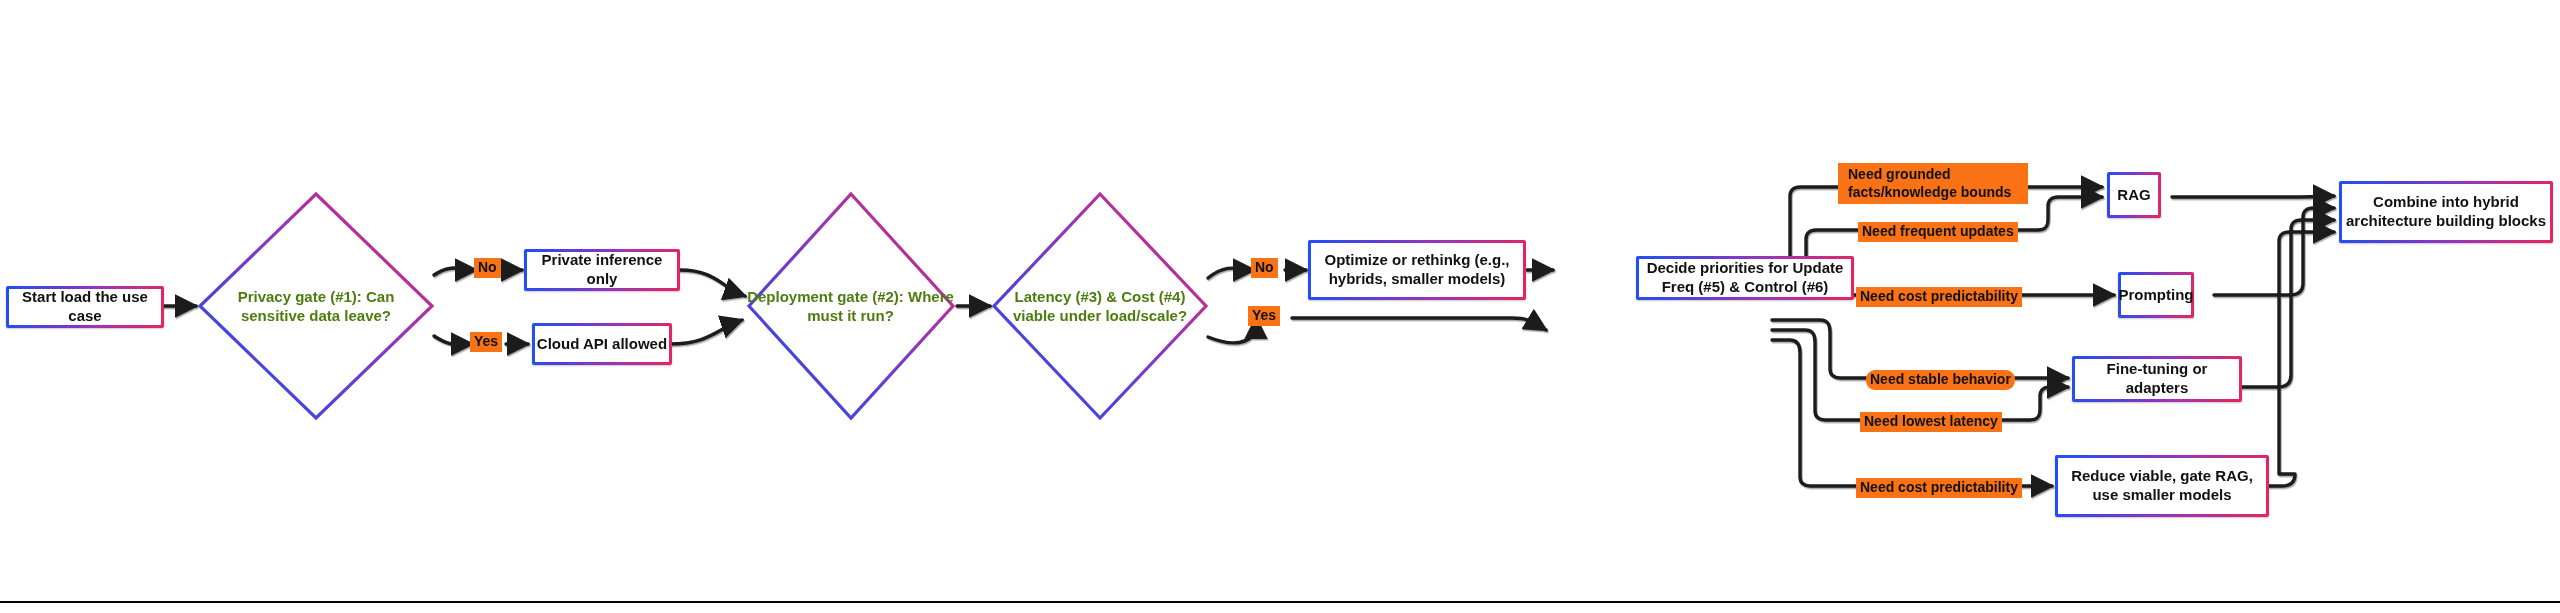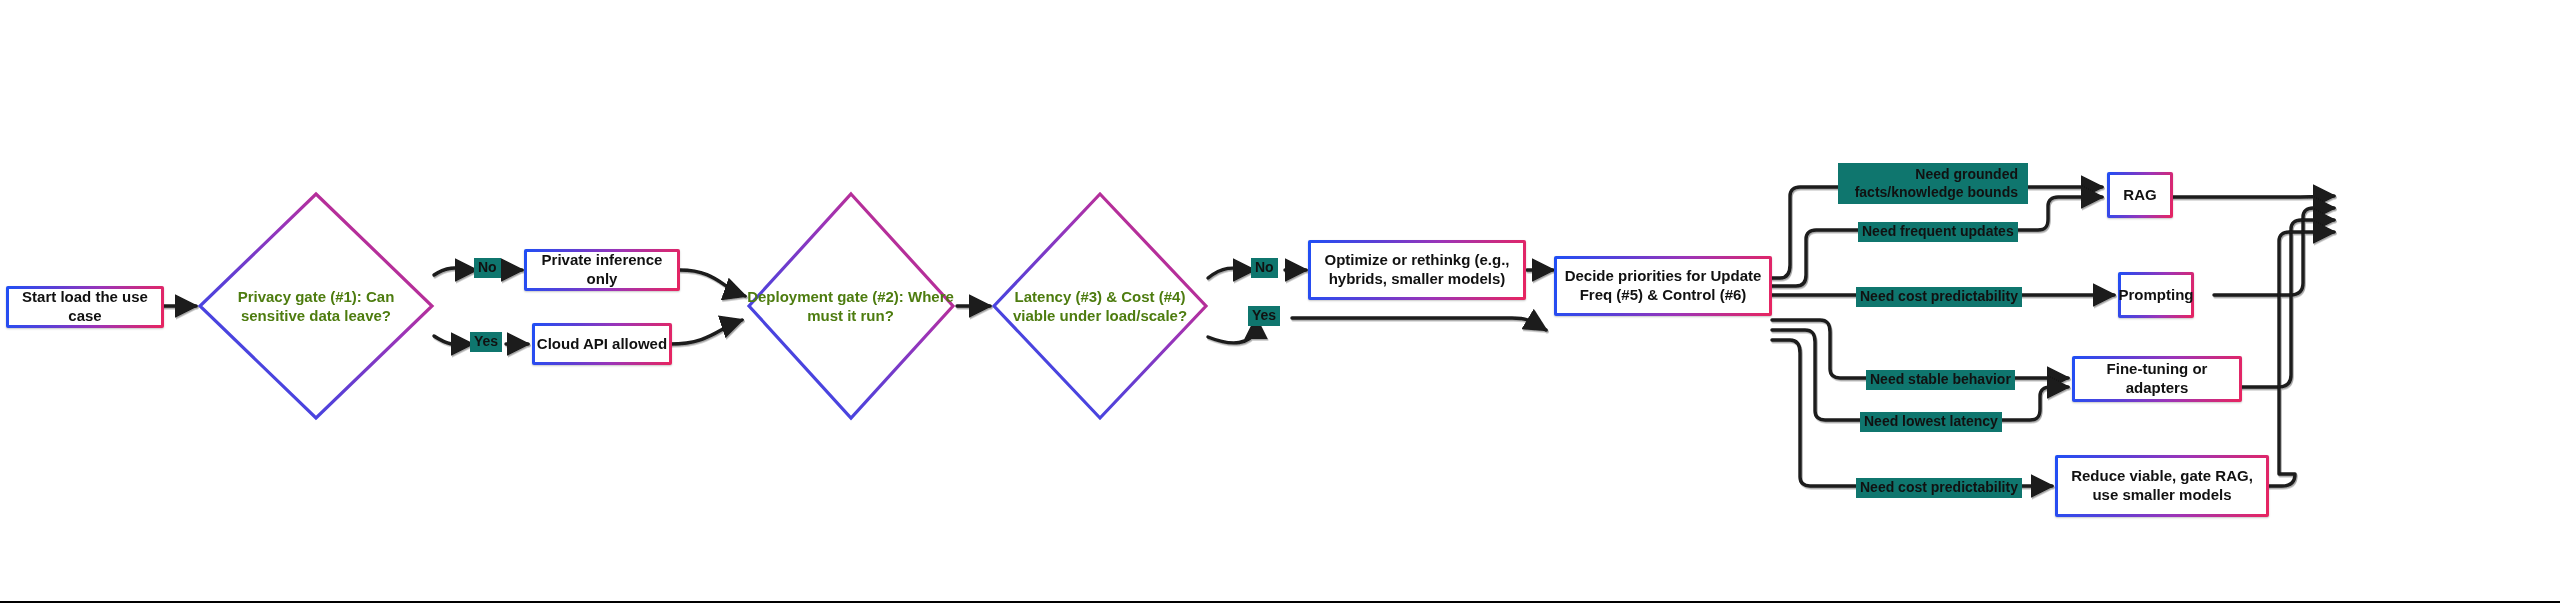--- a/index.html
+++ b/index.html
@@ -63,26 +63,26 @@
     justify-content: center;
     text-align: center;
     font-weight: bold;
     color: #4d7c0f;
     white-space: pre-line;
     line-height: 1.3;
     pointer-events: none;
   }
   .elabel {
     position: absolute;
-    background: #0f766e;
+    background: #f97316;
     color: #111111;
     font-weight: bold;
     padding: 1px 4px;
     white-space: pre-line;
-    text-align: right;
+    text-align: left;
     line-height: 1.25;
     z-index: 5;
   }
   .elabel.multiline { padding: 3px 10px; }
   .bottom-rule {
     position: absolute;
     left: 0;
     width: 2560px;
     height: 2px;
     background: #000000;
@@ -206,49 +206,51 @@
 
   <div class="node rect" style="left:6px; top:286px; width:158px; height:42px; font-size:15px;">Start load the use case</div>
 
   <div class="node rect" style="left:524px; top:249px; width:156px; height:42px; font-size:15px;">Private inference only</div>
 
   <div class="node rect" style="left:532px; top:323px; width:140px; height:42px; font-size:15px;">Cloud API allowed</div>
 
   <div class="node rect" style="left:1308px; top:240px; width:218px; height:60px; font-size:15px;">Optimize or rethinkg (e.g.,
 hybrids, smaller models)</div>
 
-  <div class="node rect" style="left:1554px; top:256px; width:218px; height:60px; font-size:15px;">Decide priorities for Update
+  <div class="node rect" style="left:1636px; top:256px; width:218px; height:44px; font-size:15px;">Decide priorities for Update
 Freq (#5) &amp; Control (#6)</div>
 
-  <div class="node rect" style="left:2107px; top:172px; width:66px; height:46px; font-size:15px;">RAG</div>
+  <div class="node rect" style="left:2107px; top:172px; width:54px; height:46px; font-size:15px;">RAG</div>
 
   <div class="node rect" style="left:2118px; top:272px; width:76px; height:46px; font-size:15px;">Prompting</div>
 
   <div class="node rect" style="left:2072px; top:356px; width:170px; height:46px; font-size:15px;">Fine-tuning or adapters</div>
 
   <div class="node rect" style="left:2055px; top:455px; width:214px; height:62px; font-size:15px;">Reduce viable, gate RAG,
 use smaller models</div>
 
+  <div class="node rect" style="left:2339px; top:181px; width:214px; height:62px; font-size:15px;">Combine into hybrid
+architecture building blocks</div>
 
   <div class="elabel" style="left:474px; top:258px; font-size:14px;">No</div>
 
   <div class="elabel" style="left:470px; top:332px; font-size:14px;">Yes</div>
 
   <div class="elabel" style="left:1251px; top:258px; font-size:14px;">No</div>
 
   <div class="elabel" style="left:1248px; top:306px; font-size:14px;">Yes</div>
 
   <div class="elabel multiline" style="left:1838px; top:163px; width:190px; font-size:14px; box-sizing:border-box;">Need grounded
 facts/knowledge bounds</div>
 
   <div class="elabel" style="left:1858px; top:222px; font-size:14px;">Need frequent updates</div>
 
   <div class="elabel" style="left:1856px; top:287px; font-size:14px;">Need cost predictability</div>
 
-  <div class="elabel" style="left:1866px; top:370px; font-size:14px;">Need stable behavior</div>
+  <div class="elabel" style="left:1866px; top:370px; font-size:14px;border-radius:9px;">Need stable behavior</div>
 
   <div class="elabel" style="left:1860px; top:412px; font-size:14px;">Need lowest latency</div>
 
   <div class="elabel" style="left:1856px; top:478px; font-size:14px;">Need cost predictability</div>
 
   <div class="bottom-rule" style="top:601px;"></div>
 
 </div>
 
 </body></html>

